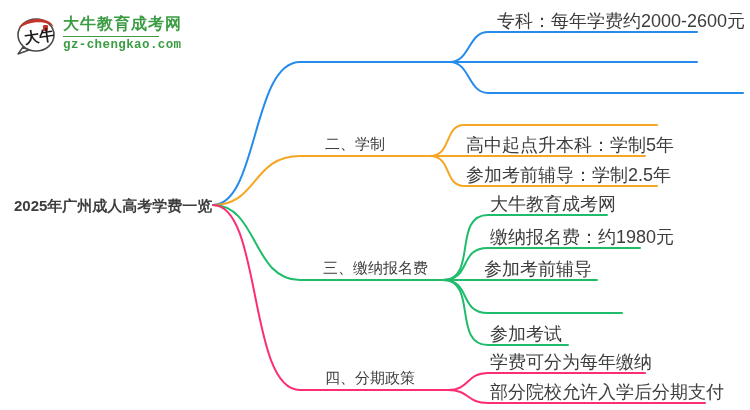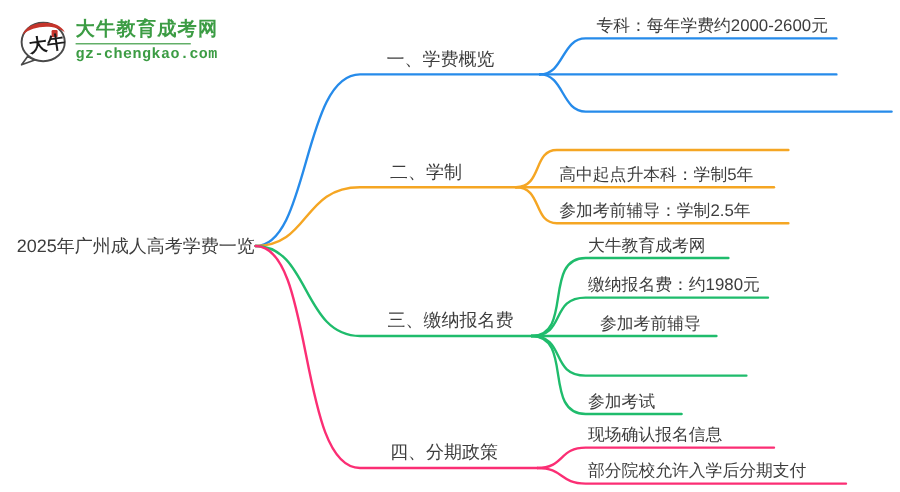--- a/index.html
+++ b/index.html
@@ -8,23 +8,23 @@
     font-family:"Liberation Sans","DejaVu Sans",sans-serif;
   }
   svg.links{position:absolute;left:0;top:0;width:750px;height:410px;}
   svg.links path{fill:none;stroke-width:2;stroke-linecap:round;}
   .b0{stroke:var(--branch0,#268BEA);}
   .b1{stroke:var(--branch1,#F5A623);}
   .b2{stroke:var(--branch2,#1FBC6C);}
   .b3{stroke:var(--branch3,#FB2E74);}
   .node{
     position:absolute;white-space:nowrap;color:var(--text-color,#3D3D3D);
-    font-size:14px;line-height:19px;
+    font-size:18px;line-height:19px;
   }
-  .root-node{font-size:15px;font-weight:400;text-align:right;}
+  .root-node{font-size:15px;font-weight:700;text-align:right;}
   .branch-label{font-size:15px;}
   
   .logo{position:absolute;left:13px;top:10px;display:flex;align-items:flex-start;}
   .logo-icon{width:46px;height:46px;}
   .logo-text{margin-left:4px;padding-top:6px;font-family:Liberation Mono, monospace;}
   .logo-title{
     color:var(--logo-green,#3C9C44);font-size:16px;font-weight:bold;
     letter-spacing:1px;line-height:19px;
   }
   .logo-sep{height:1px;background:var(--logo-green,#3C9C44);margin:1px 0 2px 0;width:96px;}
@@ -72,30 +72,29 @@
     </svg>
     <div class="logo-text">
       <div class="logo-title">大牛教育成考网</div>
       <div class="logo-sep"></div>
       <div class="logo-domain">gz-chengkao.com</div>
     </div>
   </div>
 
   <div class="node root-node" style="left:14px;top:196px">2025年广州成人高考学费一览</div>
 
-  <div class="node branch-label" style="left:322px;top:40px">一、学费概览</div>
   <div class="node" style="left:497px;top:12px">专科：每年学费约2000-2600元</div>
 
   <div class="node branch-label" style="left:325px;top:134px">二、学制</div>
   <div class="node" style="left:466px;top:136px">高中起点升本科：学制5年</div>
   <div class="node" style="left:466px;top:166px">参加考前辅导：学制2.5年</div>
 
   <div class="node branch-label" style="left:323px;top:258px">三、缴纳报名费</div>
   <div class="node" style="left:490px;top:195px">大牛教育成考网</div>
   <div class="node" style="left:490px;top:228px">缴纳报名费：约1980元</div>
-  <div class="node" style="left:500px;top:260px">参加考前辅导</div>
+  <div class="node" style="left:484px;top:260px">参加考前辅导</div>
   <div class="node" style="left:490px;top:325px">参加考试</div>
 
   <div class="node branch-label" style="left:325px;top:368px">四、分期政策</div>
-  <div class="node" style="left:490px;top:353px">现场确认报名信息</div>
+  <div class="node" style="left:490px;top:353px">学费可分为每年缴纳</div>
   <div class="node" style="left:490px;top:383px">部分院校允许入学后分期支付</div>
 
 </div>
 
 </body></html>

